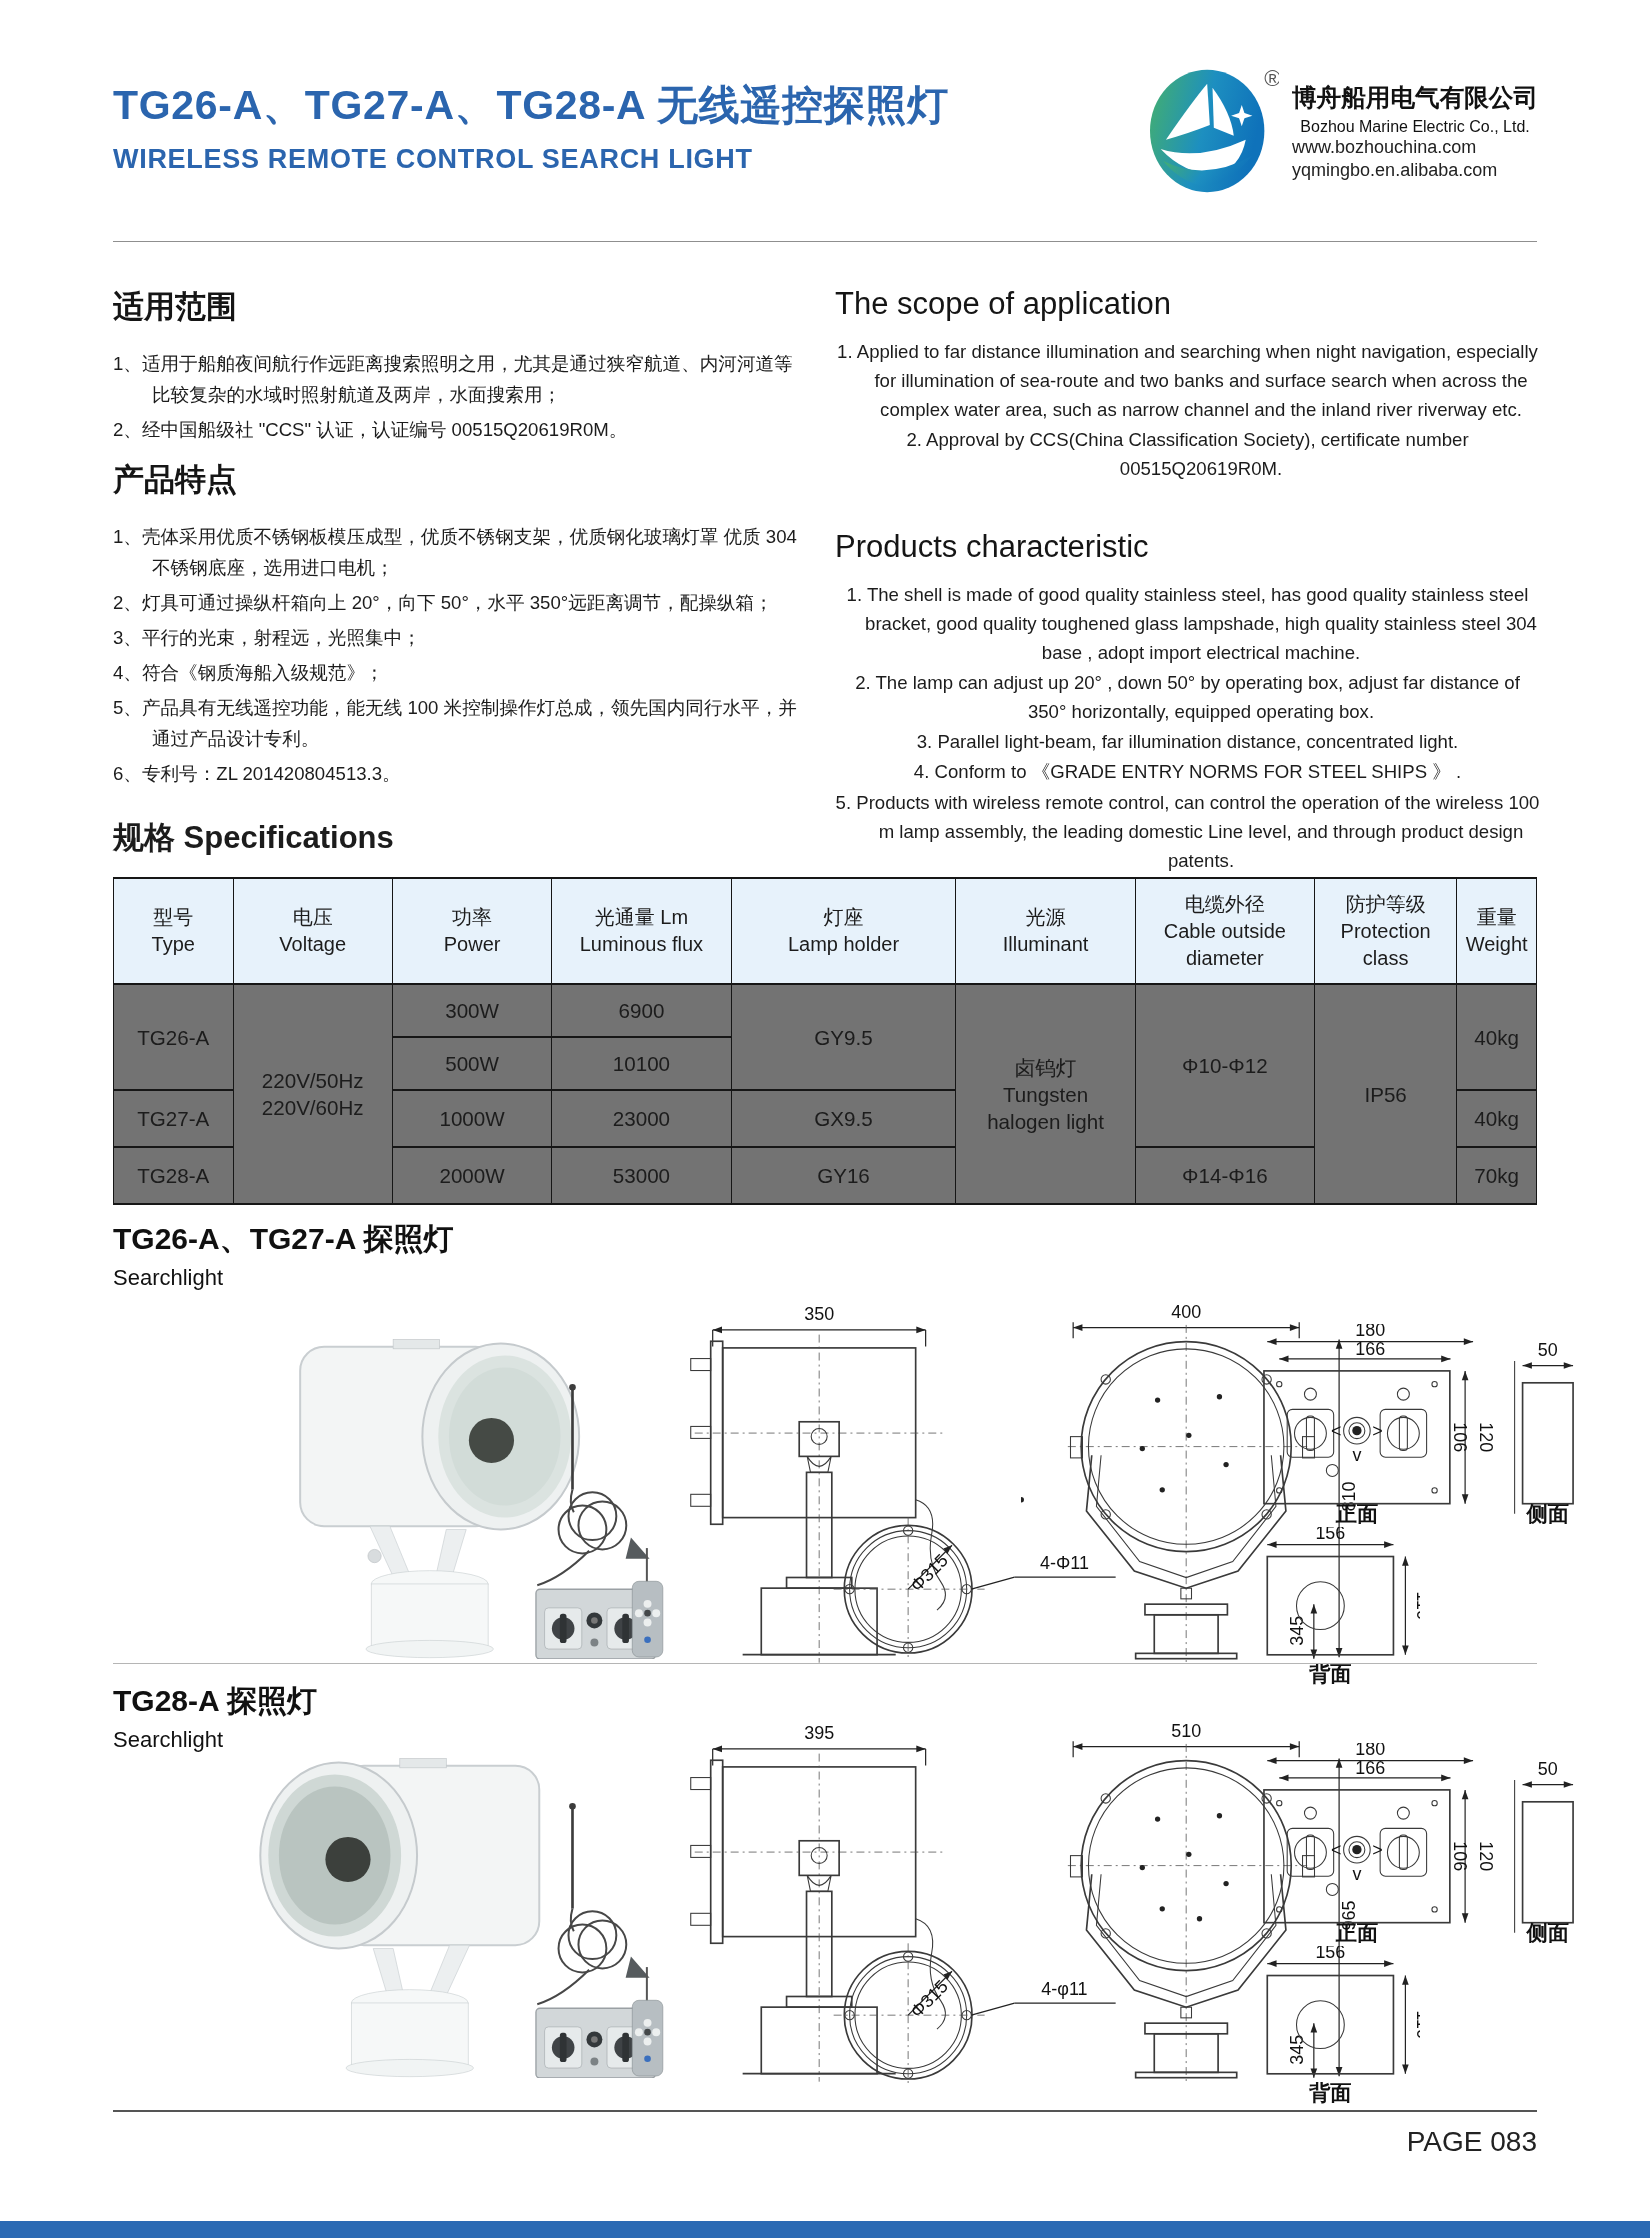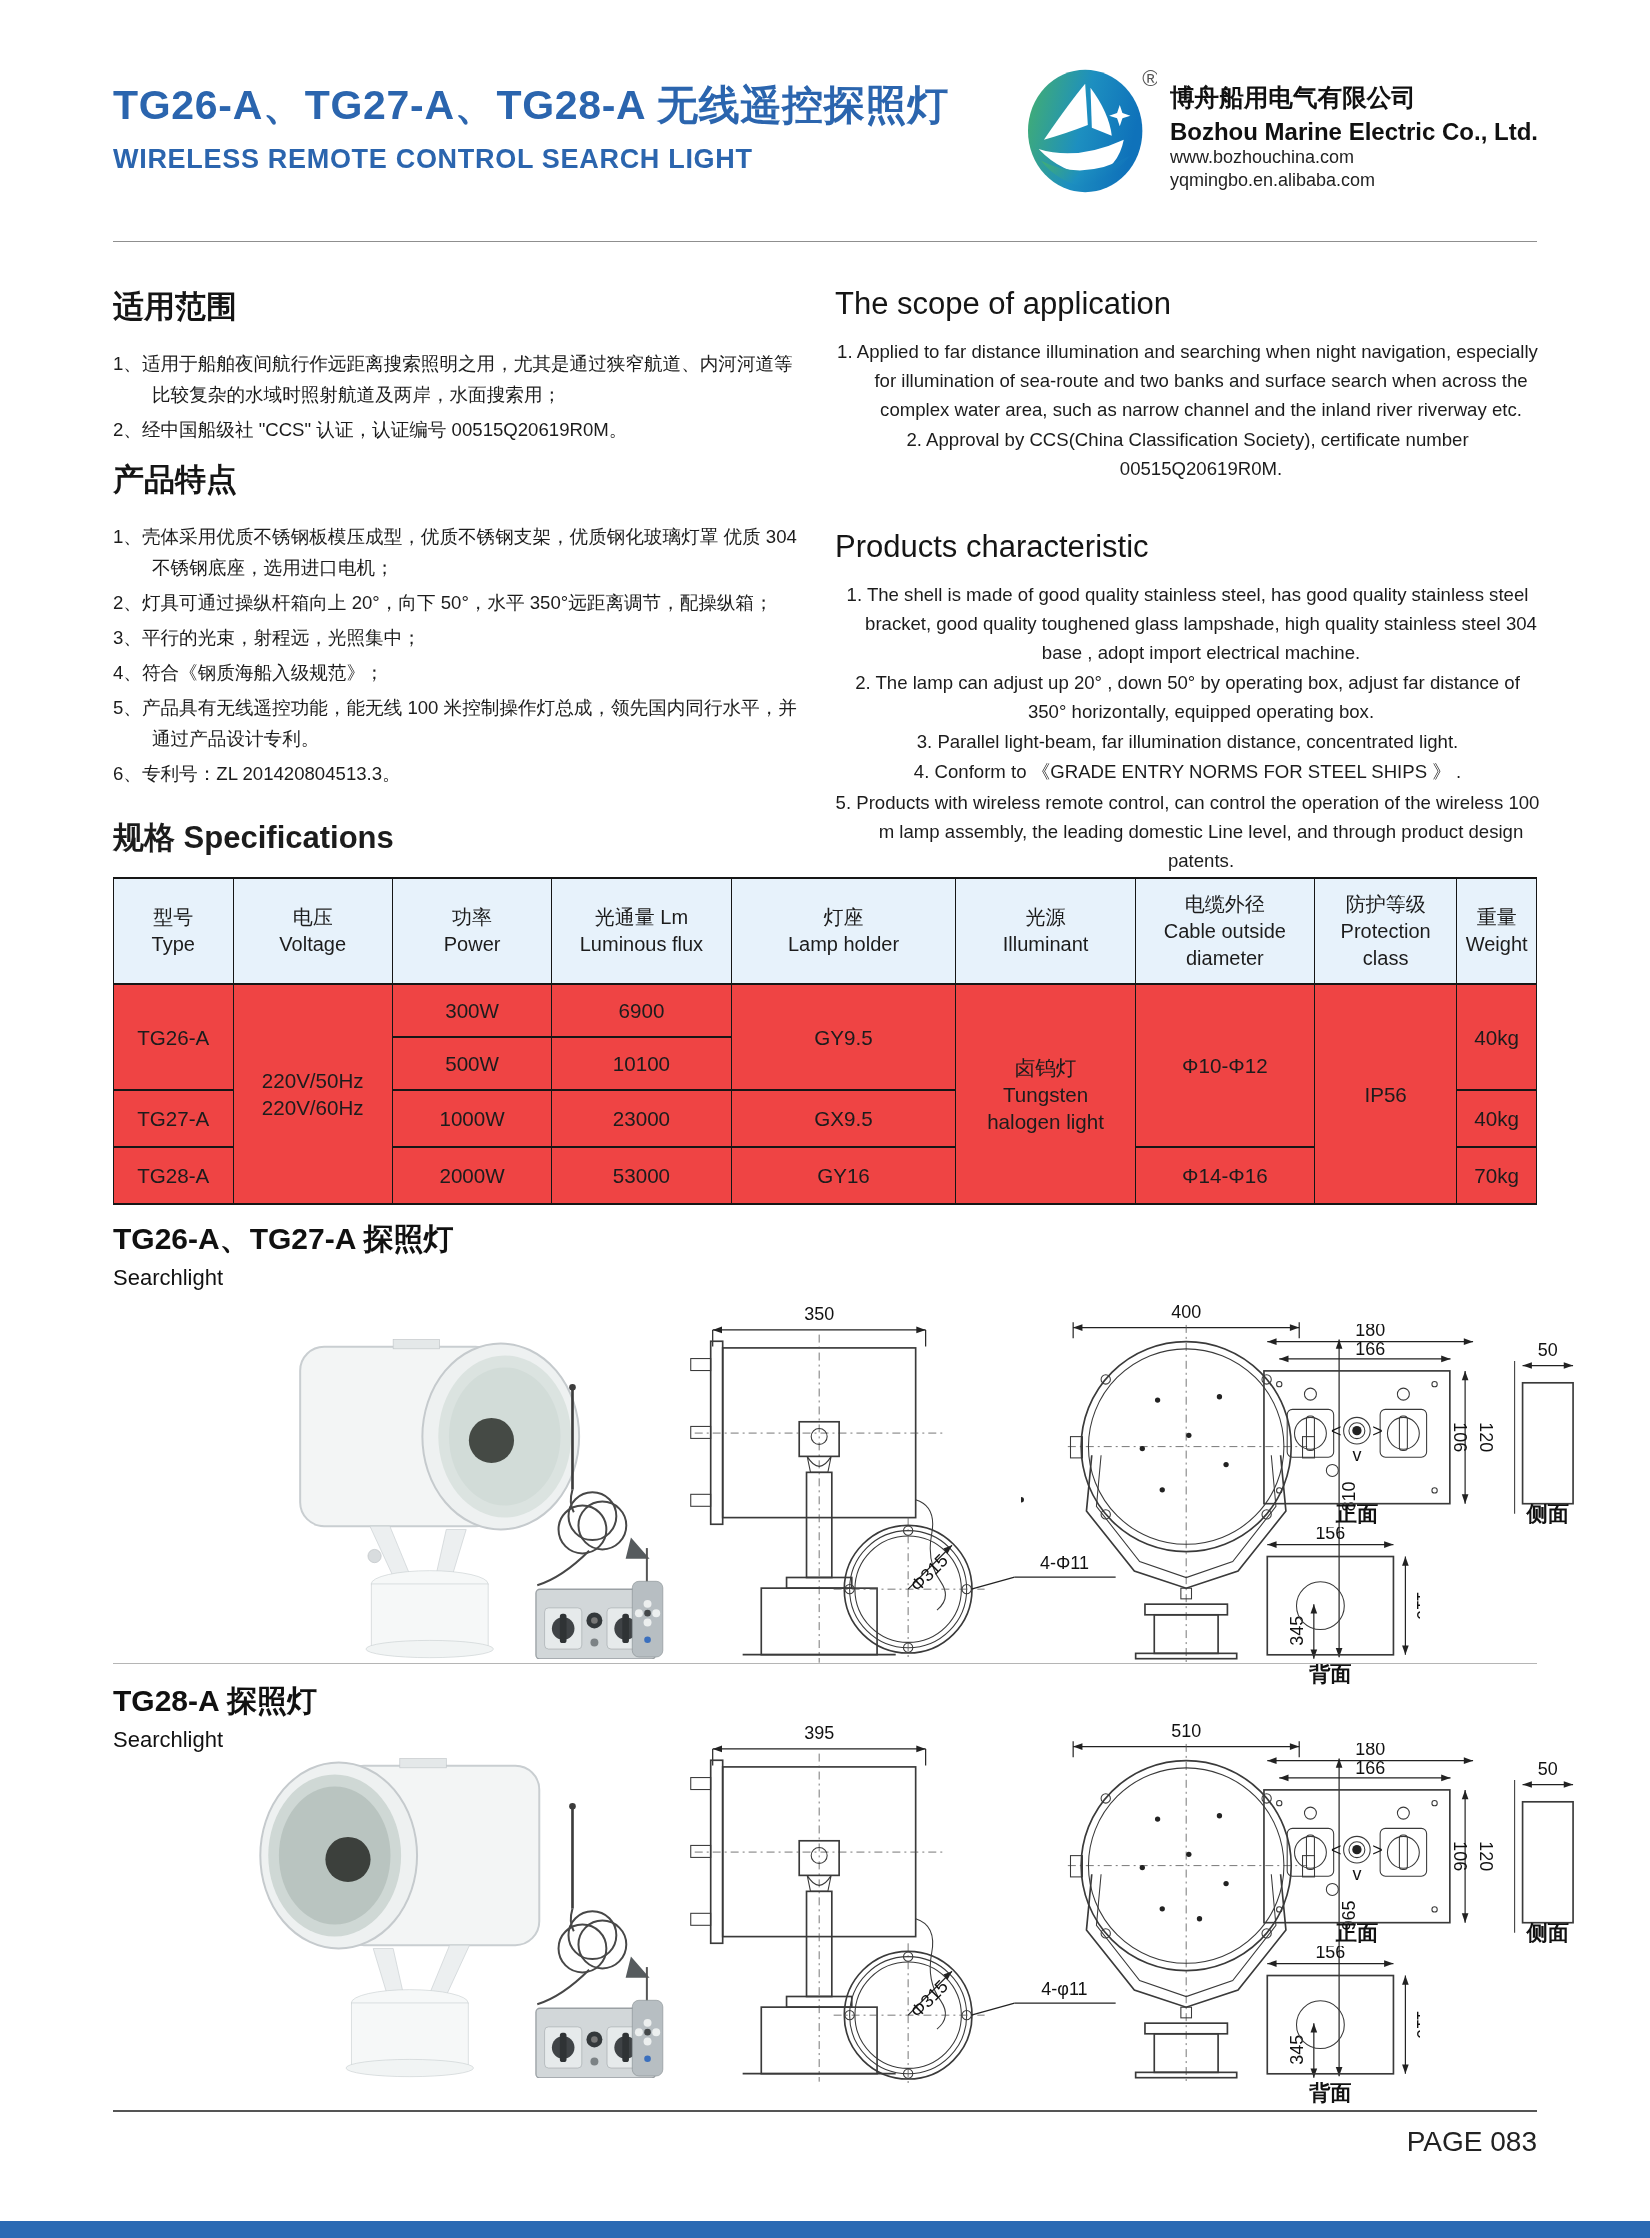--- a/index.html
+++ b/index.html
@@ -7,36 +7,36 @@
   body{background:#e9e9e9; font-family:"Liberation Sans", sans-serif; color:var(--ink);}
   .page{position:relative; width:1650px; height:2239px; background:#ffffff; overflow:hidden; margin:0 auto;}
   .abs{position:absolute;}
 
   
   .title-zh{font-size:41px; font-weight:700; color:var(--blue); letter-spacing:0.7px;}
   .title-en{font-size:27px; font-weight:600; color:var(--blue); margin-top:10.6px; letter-spacing:0.7px;}
   .logo-wrap{display:flex; align-items:flex-start;}
   .logo-text{margin-left:13.3px; padding-top:20px;}
   .company-zh{font-size:24.6px; font-weight:700; color:#111;}
-  .company-en{font-size:24px; font-weight:700; color:#111; margin-top:4px;}
+  .company-en{font-size:16px; font-weight:400; color:#111; margin-top:4px;text-align:center;}
   .website{font-size:18px; color:#222; margin-top:0; line-height:22px;}
   .website + .website{margin-top:1.3px;}
   .rule{border:none; border-top:1.3px solid var(--line);}
 
   
   .h-zh{font-size:31px; font-weight:700; color:#151515;}
   .h-en{font-size:31px; font-weight:400; color:#151515;}
   .list-zh{margin-top:20px;}
   .list-zh .li{font-size:18.6px; line-height:31px; padding-left:39px; text-indent:-39px; margin-bottom:4px;}
   .list-en{margin-top:14.6px;}
   .list-en .li{font-size:18.6px; line-height:29px; padding-left:27px; text-indent:-27px; margin-bottom:1.3px;text-align:center;}
 
   
   .spec-h{font-size:31px; font-weight:600;}
-  table.spec{border-collapse:collapse; table-layout:fixed; width:1424px; background:#ef4444;}
+  table.spec{border-collapse:collapse; table-layout:fixed; width:1424px; background:#737373;}
   table.spec th, table.spec td{border-left:1.3px solid #161616; border-right:1.3px solid #161616; border-top:2.7px solid #161616; border-bottom:2.7px solid #161616; text-align:center; vertical-align:middle;}
   table.spec thead th{background:#e7f2fb; font-weight:400; font-size:20px; line-height:27px; height:106px; padding:5.3px 2.7px;}
   table.spec td{font-size:20.6px; line-height:27px; padding:4px 2.7px;}
   .r-a td{height:53px;} .r-b td{height:53px;} .r-c td{height:57px;} .r-d td{height:57px;}
 
   
   .sec-title{font-size:30px; font-weight:700; color:#111;}
   .sec-sub{font-size:22px; margin-top:5.3px; color:#111;}
 
   

